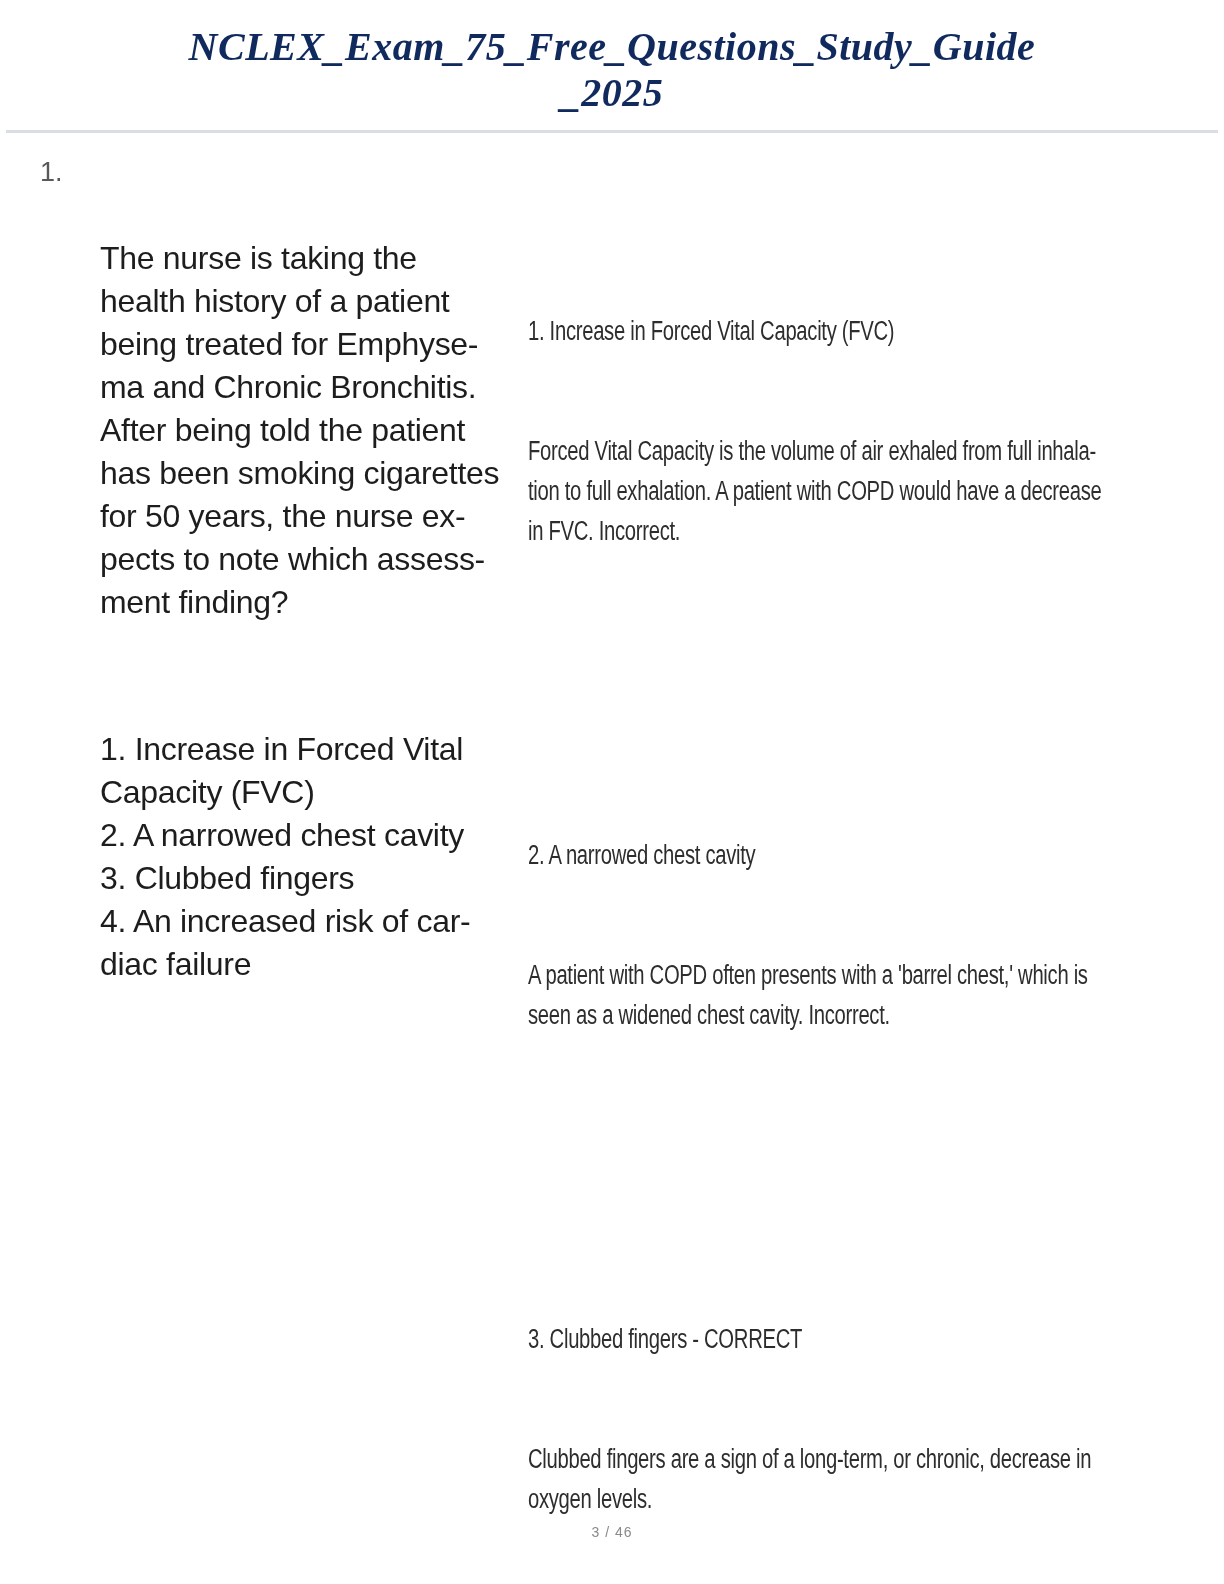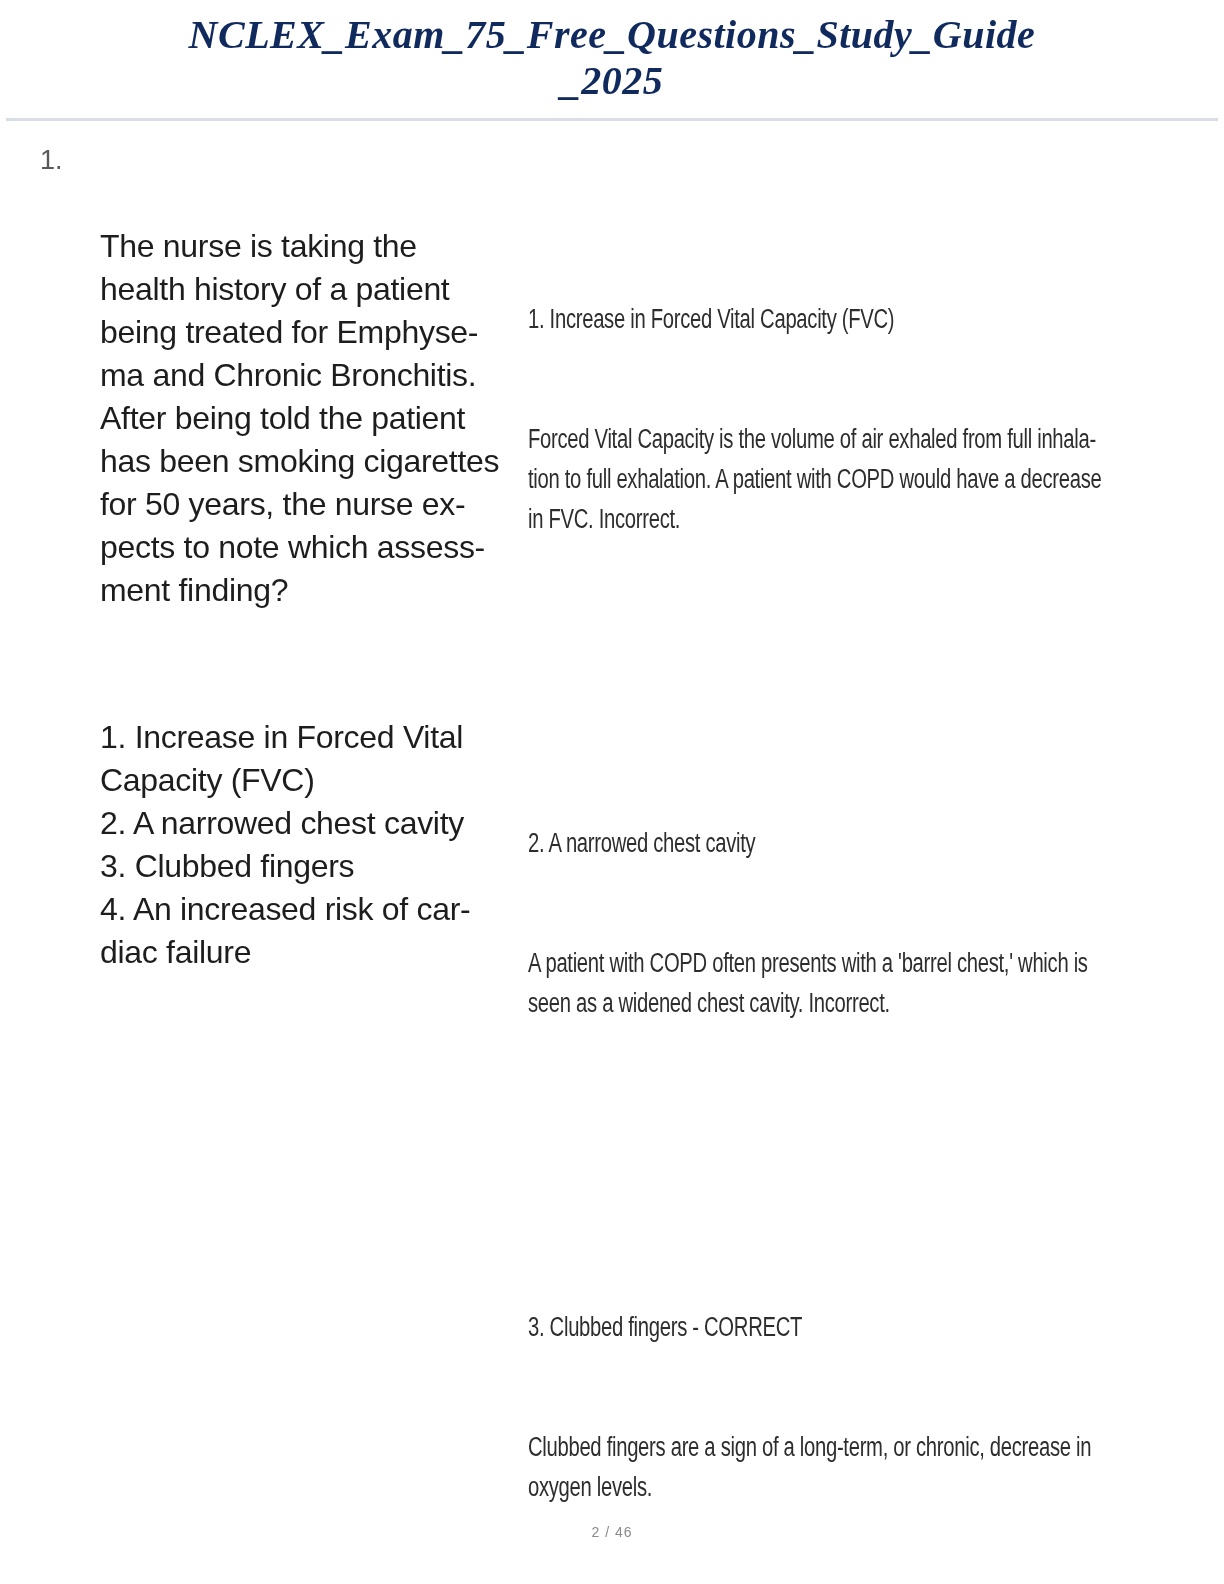--- a/index.html
+++ b/index.html
@@ -5,21 +5,21 @@
   html, body { margin: 0; padding: 0; background: #ffffff; }
   .page {
     position: relative;
     width: 1224px;
     height: 1584px;
     background: #ffffff;
     font-family: "Liberation Sans", sans-serif;
     overflow: hidden;
   }
   .doc-title {
-    padding-top: 12px;
+    padding-top: 24px;
     text-align: center;
     font-family: "Liberation Serif", serif;
     font-style: italic;
     font-weight: bold;
     font-size: 40px;
     line-height: 46px;
     letter-spacing: 0.5px;
     color: #102a5e;
     white-space: pre-line;
   }
@@ -120,15 +120,15 @@
         <div class="answer-block">
           <div>3. Clubbed fingers - CORRECT</div>
           <div>Clubbed fingers are a sign of a long-term, or chronic, decrease in
 oxygen levels.</div>
         </div>
         
       </div>
     </div>
   </div>
 
-  <div class="page-indicator">2 / 46</div>
+  <div class="page-indicator">3 / 46</div>
 
 </div>
 
 </body></html>

